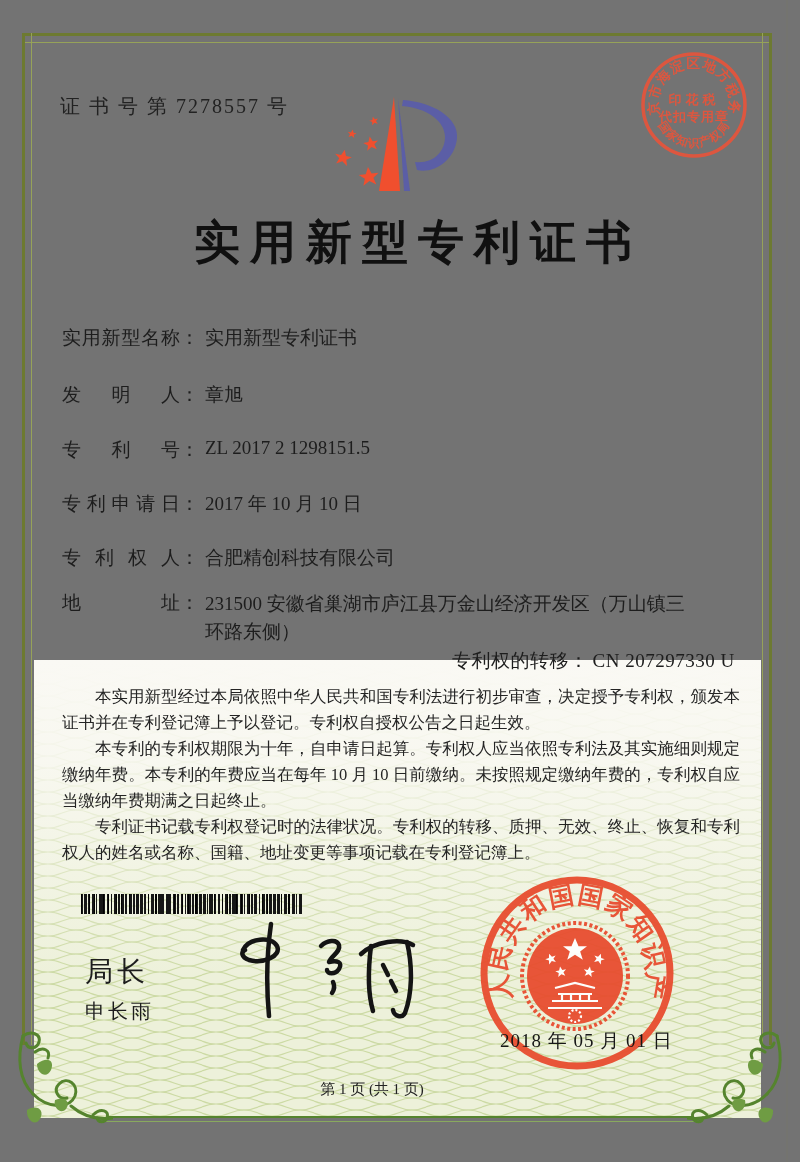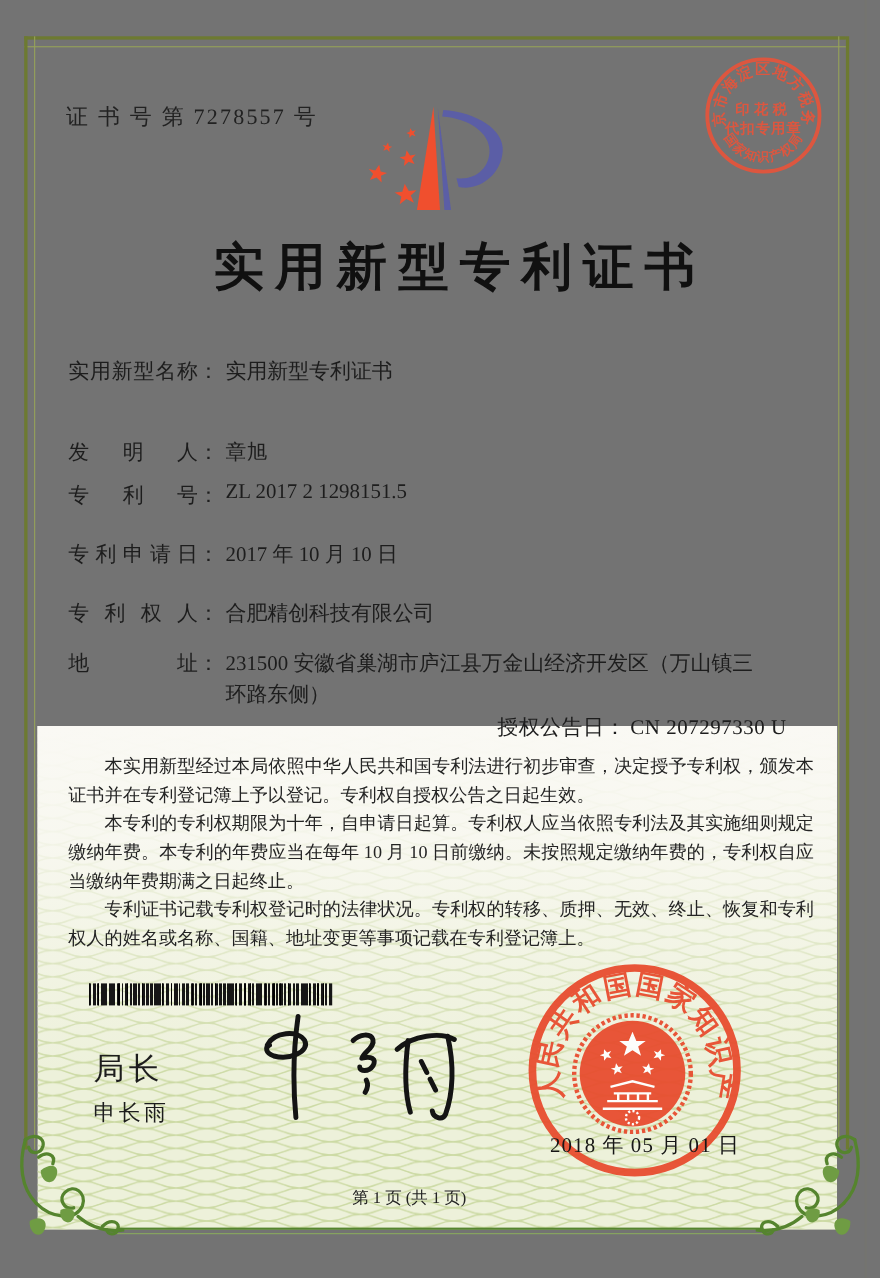--- a/index.html
+++ b/index.html
@@ -28,21 +28,21 @@
   
   .cert-no{position:absolute;left:60px;top:93px;font-size:20px;letter-spacing:2px;color:#222;}
   .logo{position:absolute;left:333px;top:91px;width:130px;height:105px;}
   .doc-title{position:absolute;left:0;right:0;top:212px;text-align:center;
     font-size:46px;font-weight:bold;letter-spacing:10px;color:#101010;padding-left:36px;}
   .field{position:absolute;left:62px;font-size:19px;white-space:nowrap;}
   .field .lab{display:inline-block;width:118px;text-align:justify;text-align-last:justify;vertical-align:top;}
   .field .col{display:inline-block;vertical-align:top;}
   .field .val{display:inline-block;margin-left:6px;vertical-align:top;}
   .field .val.wrap{white-space:normal;width:486px;line-height:28px;}
-  .f0{top:325px;} .f1{top:382px;margin-top:16px;} .f2{top:437px;} .f3{top:491px;} .f4{top:545px;} .f5{top:590px;}
+  .f0{top:325px;} .f1{top:382px;} .f2{top:437px;} .f3{top:491px;} .f4{top:545px;} .f5{top:590px;}
   .grant-row{position:absolute;left:62px;top:648px;font-size:19px;white-space:nowrap;}
   .grant-right{position:absolute;left:452px;top:648px;font-size:19px;white-space:nowrap;letter-spacing:.5px;}
   .paras{position:absolute;left:62px;width:678px;top:684px;font-size:16.5px;line-height:26px;
     text-align:justify;color:#242424;}
   .paras p{margin:0;text-indent:33px;}
   .barcode{position:absolute;left:81px;top:894px;width:221px;height:20px;
     background-image:
       repeating-linear-gradient(90deg,#161616 0 1.6px,transparent 1.6px 3.4px,#161616 3.4px 6.2px,transparent 6.2px 7.4px),
       repeating-linear-gradient(90deg,#161616 0 1.1px,transparent 1.1px 7.9px,#161616 7.9px 9.2px,transparent 9.2px 13.3px);
     background-blend-mode:multiply;}
@@ -142,21 +142,21 @@
     <span class="lab">专利申请日</span><span class="col">：</span><span class="val">2017 年 10 月 10 日</span>
   </div>
   <div class="field f4">
     <span class="lab">专利权人</span><span class="col">：</span><span class="val">合肥精创科技有限公司</span>
   </div>
   <div class="field f5">
     <span class="lab">地址</span><span class="col">：</span><span class="val wrap">231500 安徽省巢湖市庐江县万金山经济开发区（万山镇三环路东侧）</span>
   </div>
 
   <div class="grant-right">
-    <span>授权公告日</span><span>：</span><span style="margin-left:4px;">CN 207297330 U</span>
+    <span>专利权的转移</span><span>：</span><span style="margin-left:4px;">CN 207297330 U</span>
   </div>
 
   <div class="paras">
     <p>本实用新型经过本局依照中华人民共和国专利法进行初步审查，决定授予专利权，颁发本证书并在专利登记簿上予以登记。专利权自授权公告之日起生效。</p>
     <p>本专利的专利权期限为十年，自申请日起算。专利权人应当依照专利法及其实施细则规定缴纳年费。本专利的年费应当在每年 10 月 10 日前缴纳。未按照规定缴纳年费的，专利权自应当缴纳年费期满之日起终止。</p>
     <p>专利证书记载专利权登记时的法律状况。专利权的转移、质押、无效、终止、恢复和专利权人的姓名或名称、国籍、地址变更等事项记载在专利登记簿上。</p>
   </div>
 
   <div class="barcode"></div>
 

